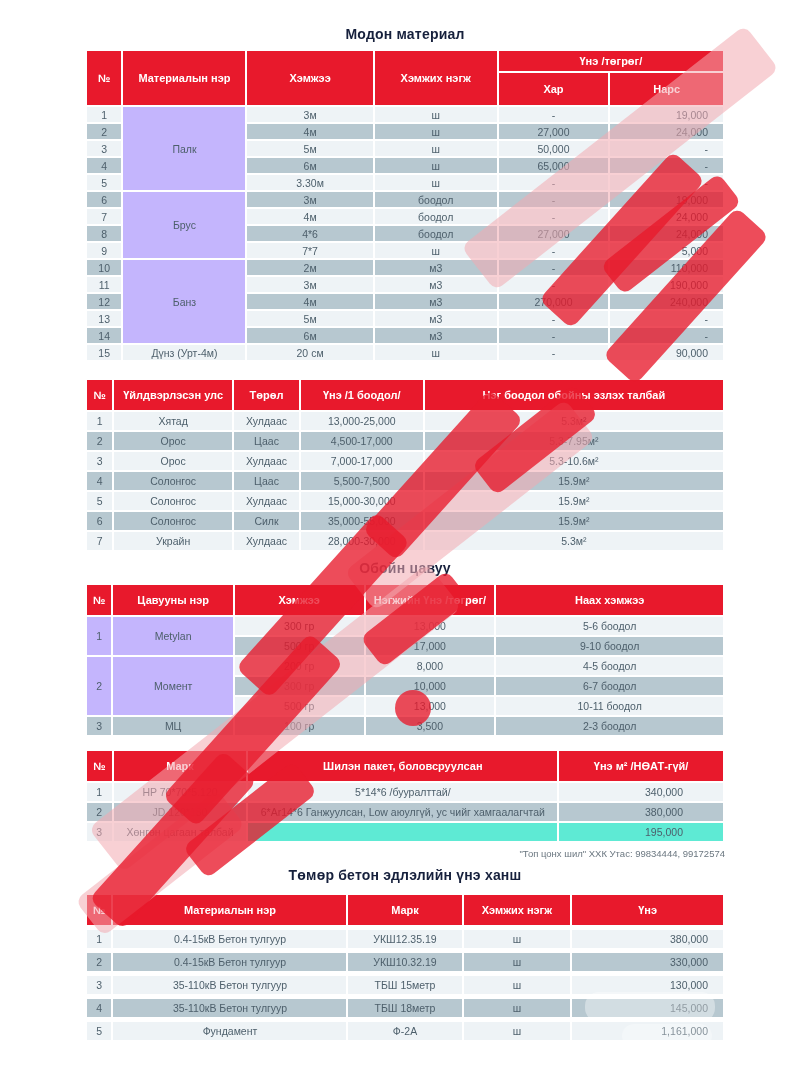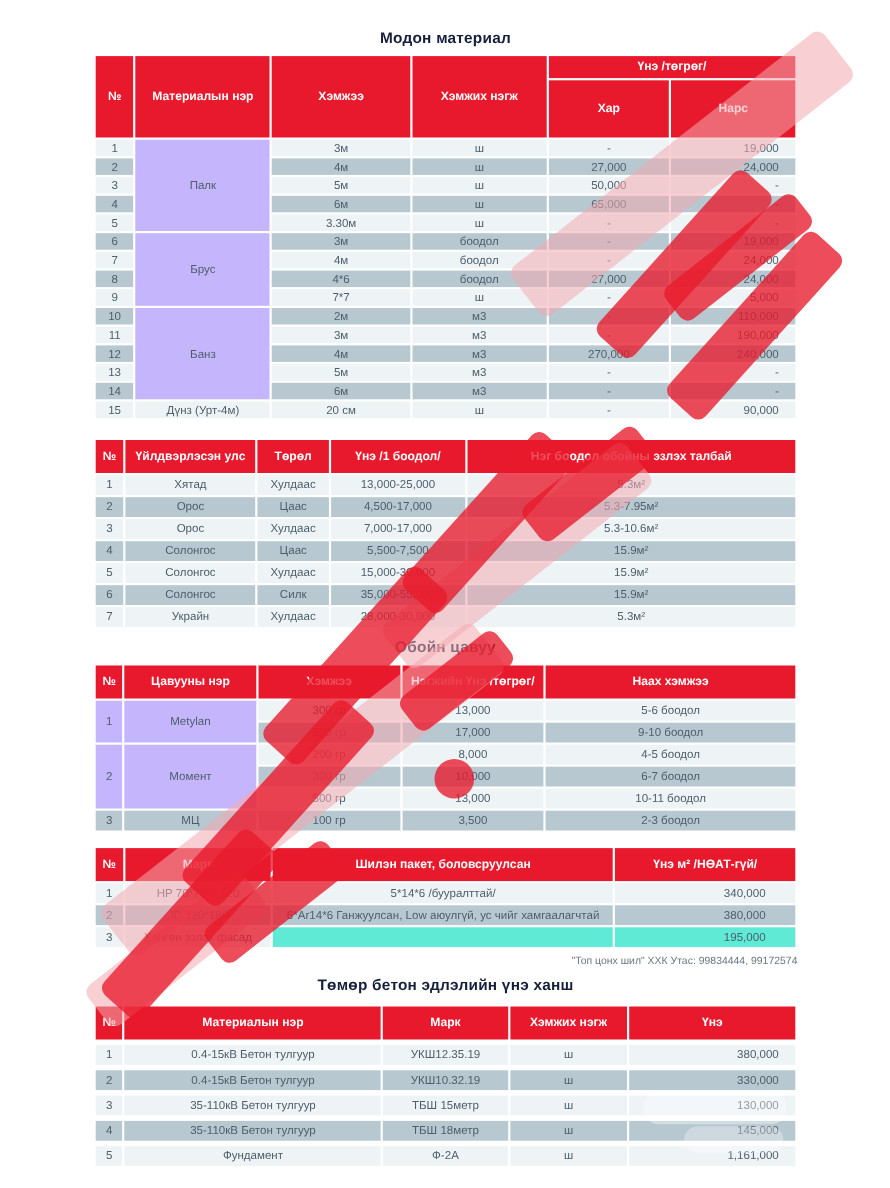--- a/index.html
+++ b/index.html
@@ -15,33 +15,33 @@
     margin:0 0 7px 0;text-align:center;
     font-size:14px;font-weight:700;color:#16203c;letter-spacing:.2px;
   }
   .t{border-collapse:separate;border-spacing:2px;width:100%;table-layout:fixed;}
   .t th{
     background:#e8192c;color:#ffffff;font-weight:700;font-size:11px;
     line-height:12px;padding:9px 3px;text-align:center;
     overflow:hidden;white-space:nowrap;
   }
   .t1 thead tr.r1 th{padding:4px 3px;}
-  .t1 thead tr.r2 th{padding:20px 3px;}
+  .t1 thead tr.r2 th{padding:10px 3px;}
   .t td{
     background:#eef3f6;color:#4d5f6b;font-size:10.5px;line-height:12px;
     padding:1.5px 3px;text-align:center;overflow:hidden;white-space:nowrap;
   }
   .t tr.alt td{background:#b7c8d0;}
   .t td.m, .t tr.alt td.m{background:#c4b5fd;vertical-align:middle;}
   .t td.w, .t tr.alt td.w{background:#5eead4;}
   .t2 td,.t3 td,.t4 td{padding:3px 3px;}
   .t5{border-spacing:2px 5px;}
   .t5 td{padding:3px 3px;}
   .t1 td:last-child,.t5 td:last-child{text-align:right;padding-right:15px;}
-  .t4 td:last-child{text-align:right;padding-right:27px;}
+  .t4 td:last-child{text-align:right;padding-right:40px;}
   .footnote{
     text-align:right;font-size:9.5px;color:#6b7780;margin-top:5px;
   }
   .s2{margin-top:16px;} .s3{margin-top:8px;} .s4{margin-top:12px;} .s5{margin-top:8px;}
 
   
   .watermark{position:absolute;left:0;top:0;width:809px;height:1080px;z-index:9;pointer-events:none;}
   .wm{position:absolute;border-radius:9px;}
   .wm-pink{background:#f2aab1;opacity:.55;}
   .wm-red{background:#e8192c;opacity:.78;}
@@ -347,21 +347,21 @@
               <td>340,000</td>
             </tr>
             <tr class="alt">
               <td>2</td>
               <td>JD 120*180</td>
               <td>6*Ar14*6 Ганжуулсан, Low аюулгүй, ус чийг хамгаалагчтай</td>
               <td>380,000</td>
             </tr>
             <tr>
               <td>3</td>
-              <td>Хөнгөн эзлэх фасад</td>
+              <td>Хөнгөн цагаан талбай</td>
               <td class="w"></td>
               <td class="w">195,000</td>
             </tr>
           </tbody>
       </table>
       <div class="footnote">"Топ цонх шил" ХХК Утас: 99834444, 99172574</div>
     </section>
 
     <section class="s5">
       <h2 class="section-title">Төмөр бетон эдлэлийн үнэ ханш</h2>

